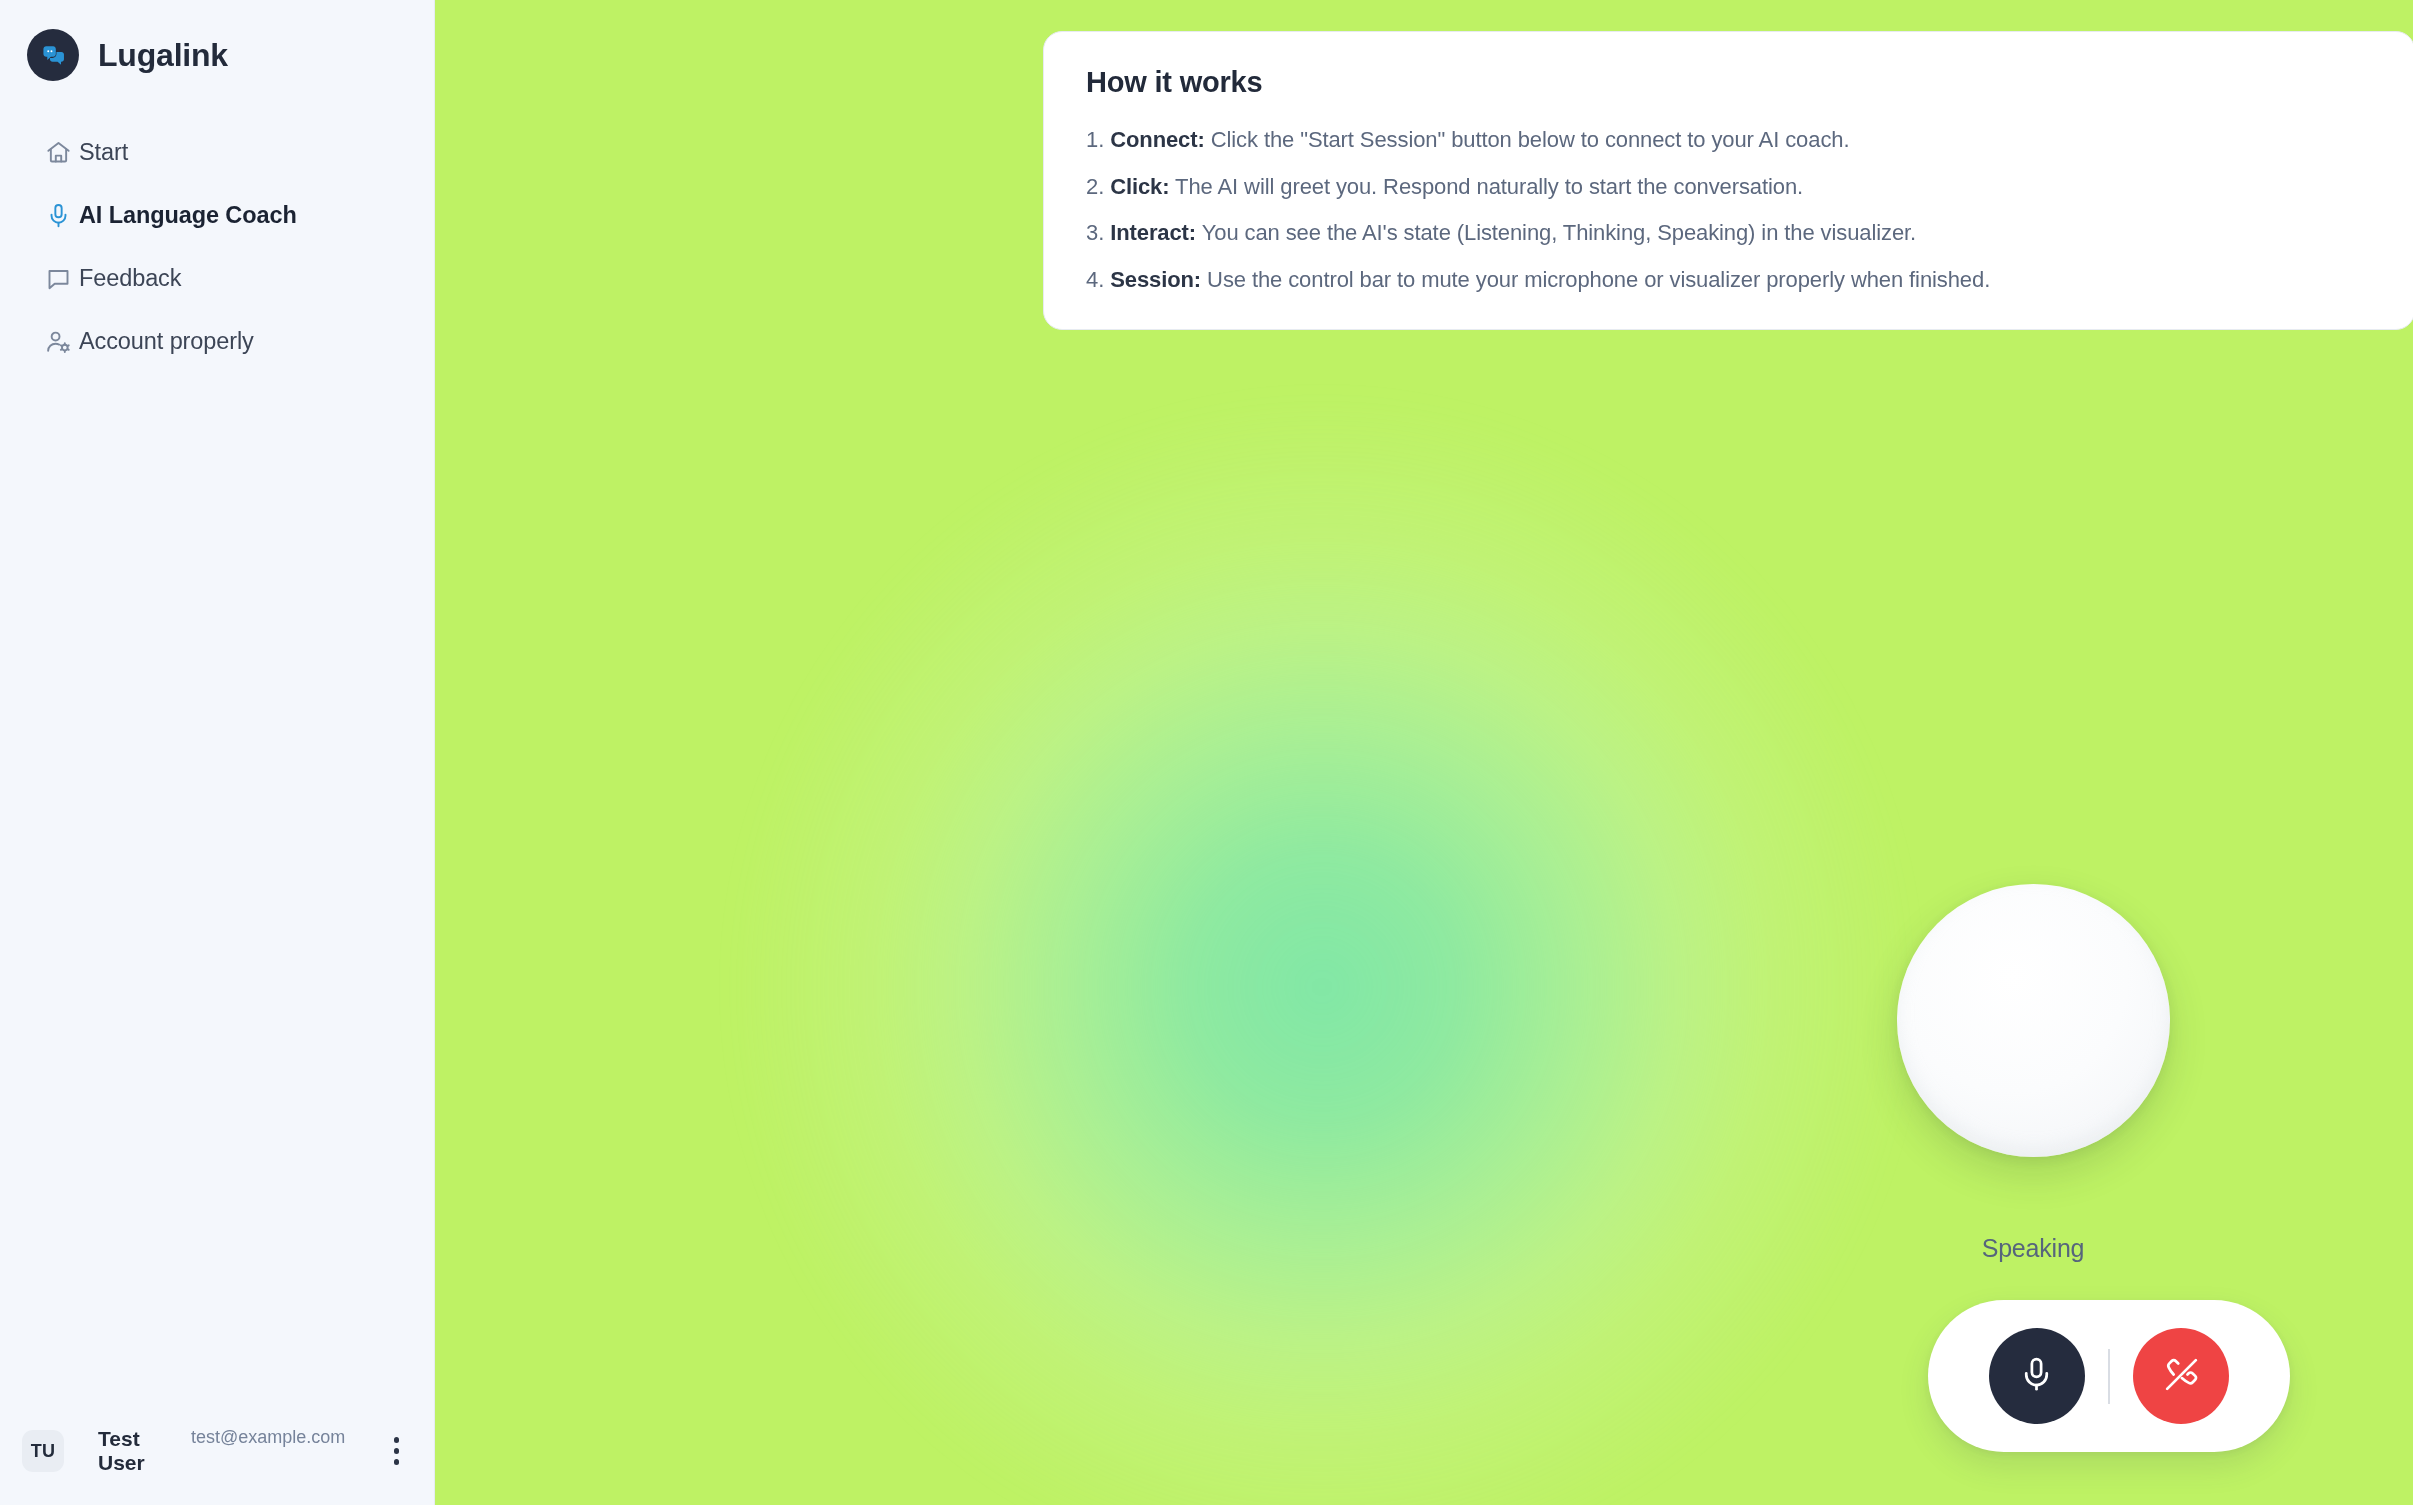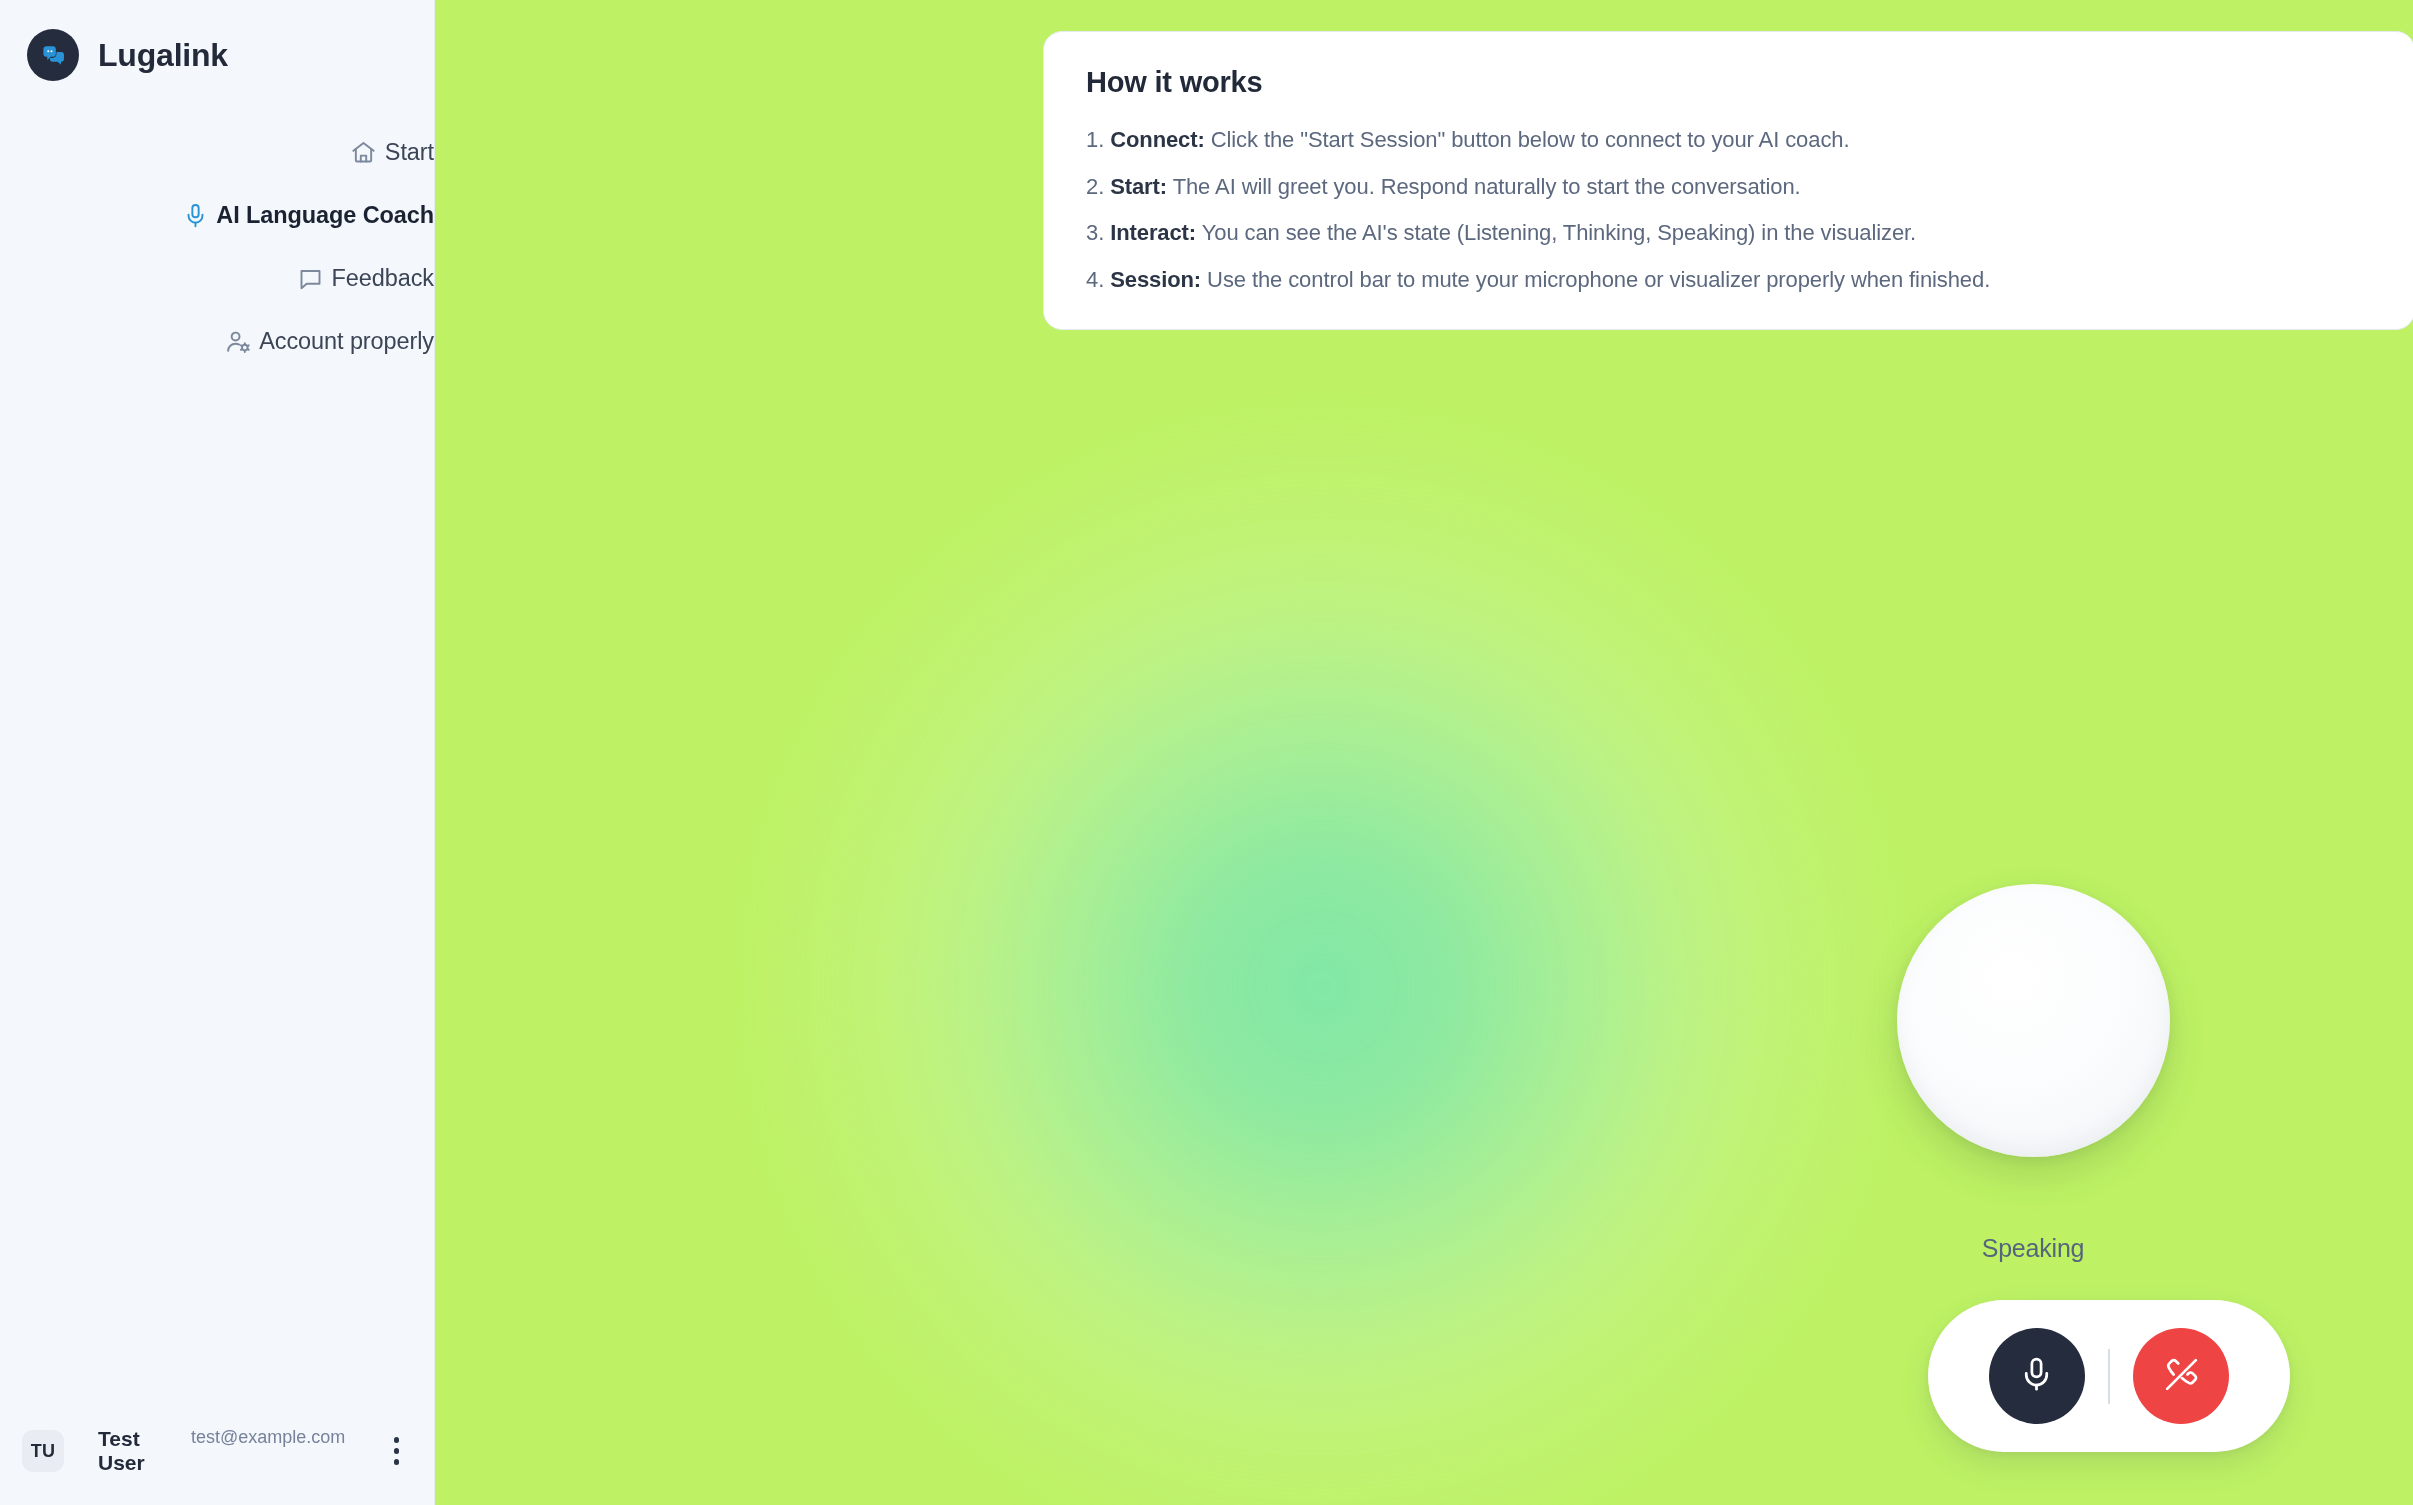--- a/index.html
+++ b/index.html
@@ -68,21 +68,20 @@
     flex-direction: column;
   }
 
   .nav-item {
     display: flex;
     align-items: center;
     gap: 7px;
     height: 63px;
     padding-left: 44px;
     cursor: pointer;
-    justify-content: flex-end;
   }
 
   .nav-icon {
     width: 28px;
     height: 28px;
     flex: 0 0 28px;
     display: flex;
     align-items: center;
     justify-content: center;
   }
@@ -356,21 +355,21 @@
       <h1 class="howto-title">How it works</h1>
       <div class="howto-list">
 
         <p class="howto-item">
           <span>1.</span>
           <b>Connect:</b><span> Click the "Start Session" button below to connect to your AI coach.</span>
         </p>
 
         <p class="howto-item">
           <span>2.</span>
-          <b>Start:</b><span> The AI will greet you. Respond naturally to start the conversation.</span>
+          <b>Click:</b><span> The AI will greet you. Respond naturally to start the conversation.</span>
         </p>
 
         <p class="howto-item">
           <span>3.</span>
           <b>Interact:</b><span> You can see the AI's state (Listening, Thinking, Speaking) in the visualizer.</span>
         </p>
 
         <p class="howto-item">
           <span>4.</span>
           <b>Session:</b><span> Use the control bar to mute your microphone or visualizer properly when finished.</span>

